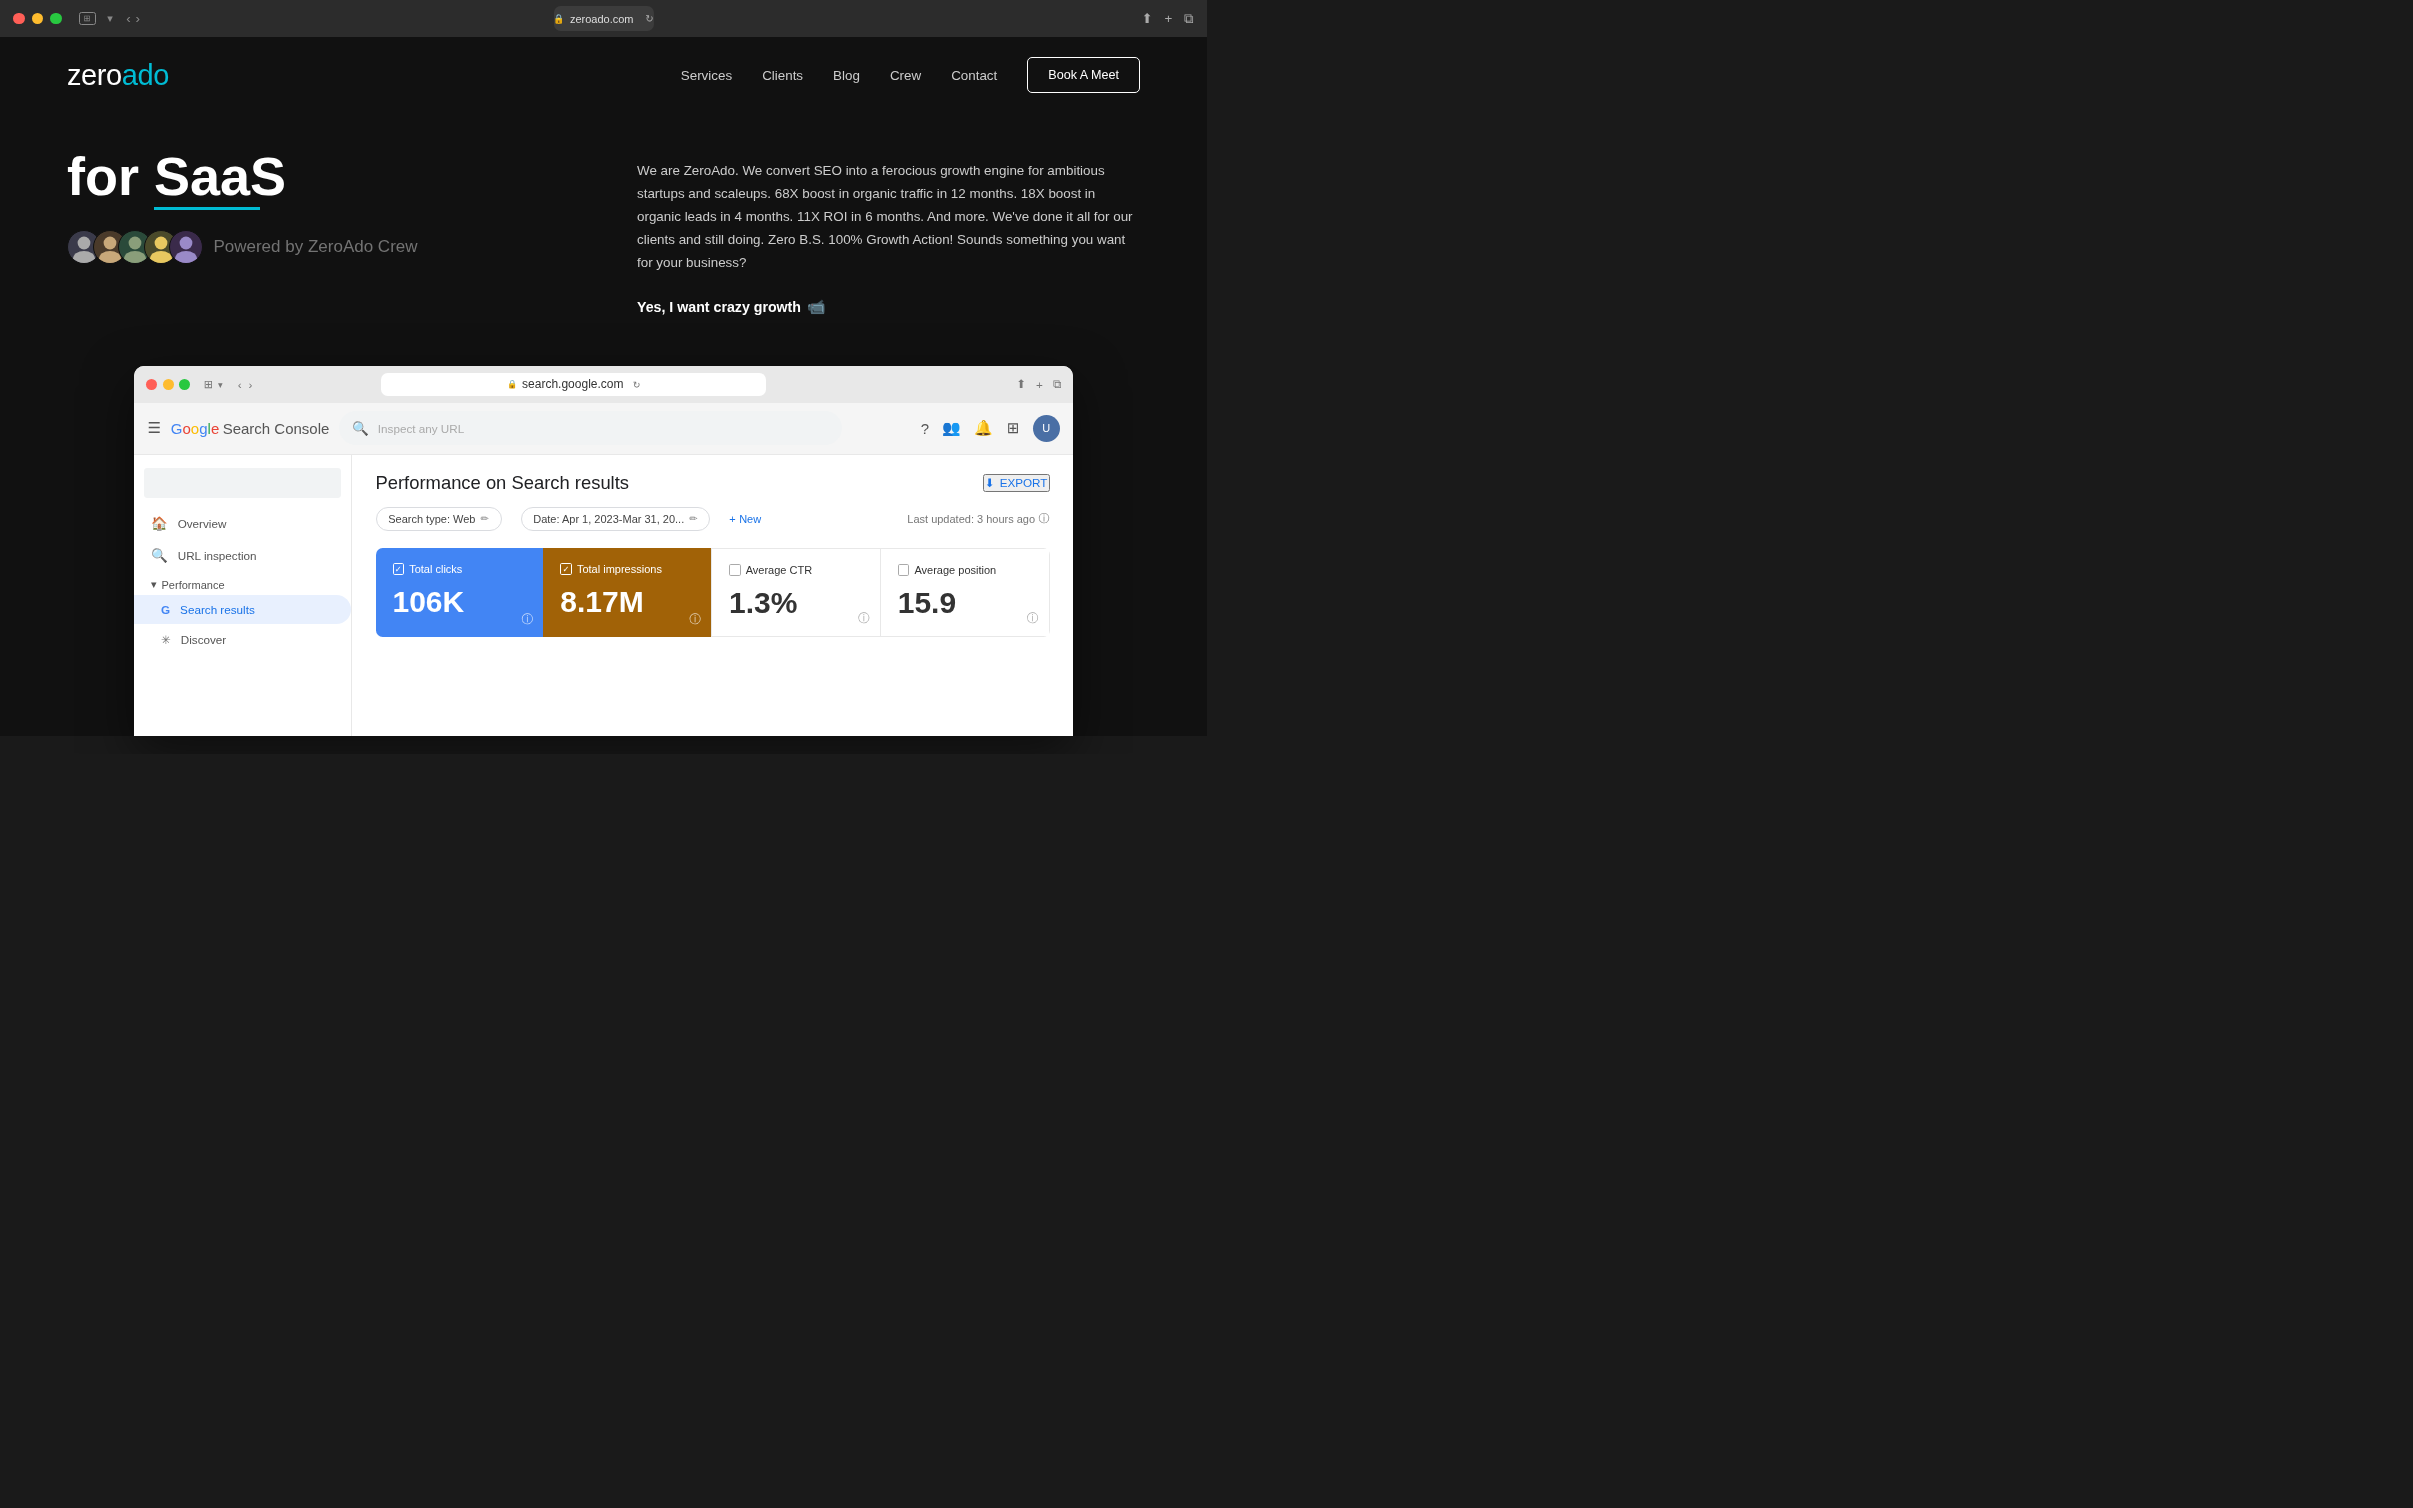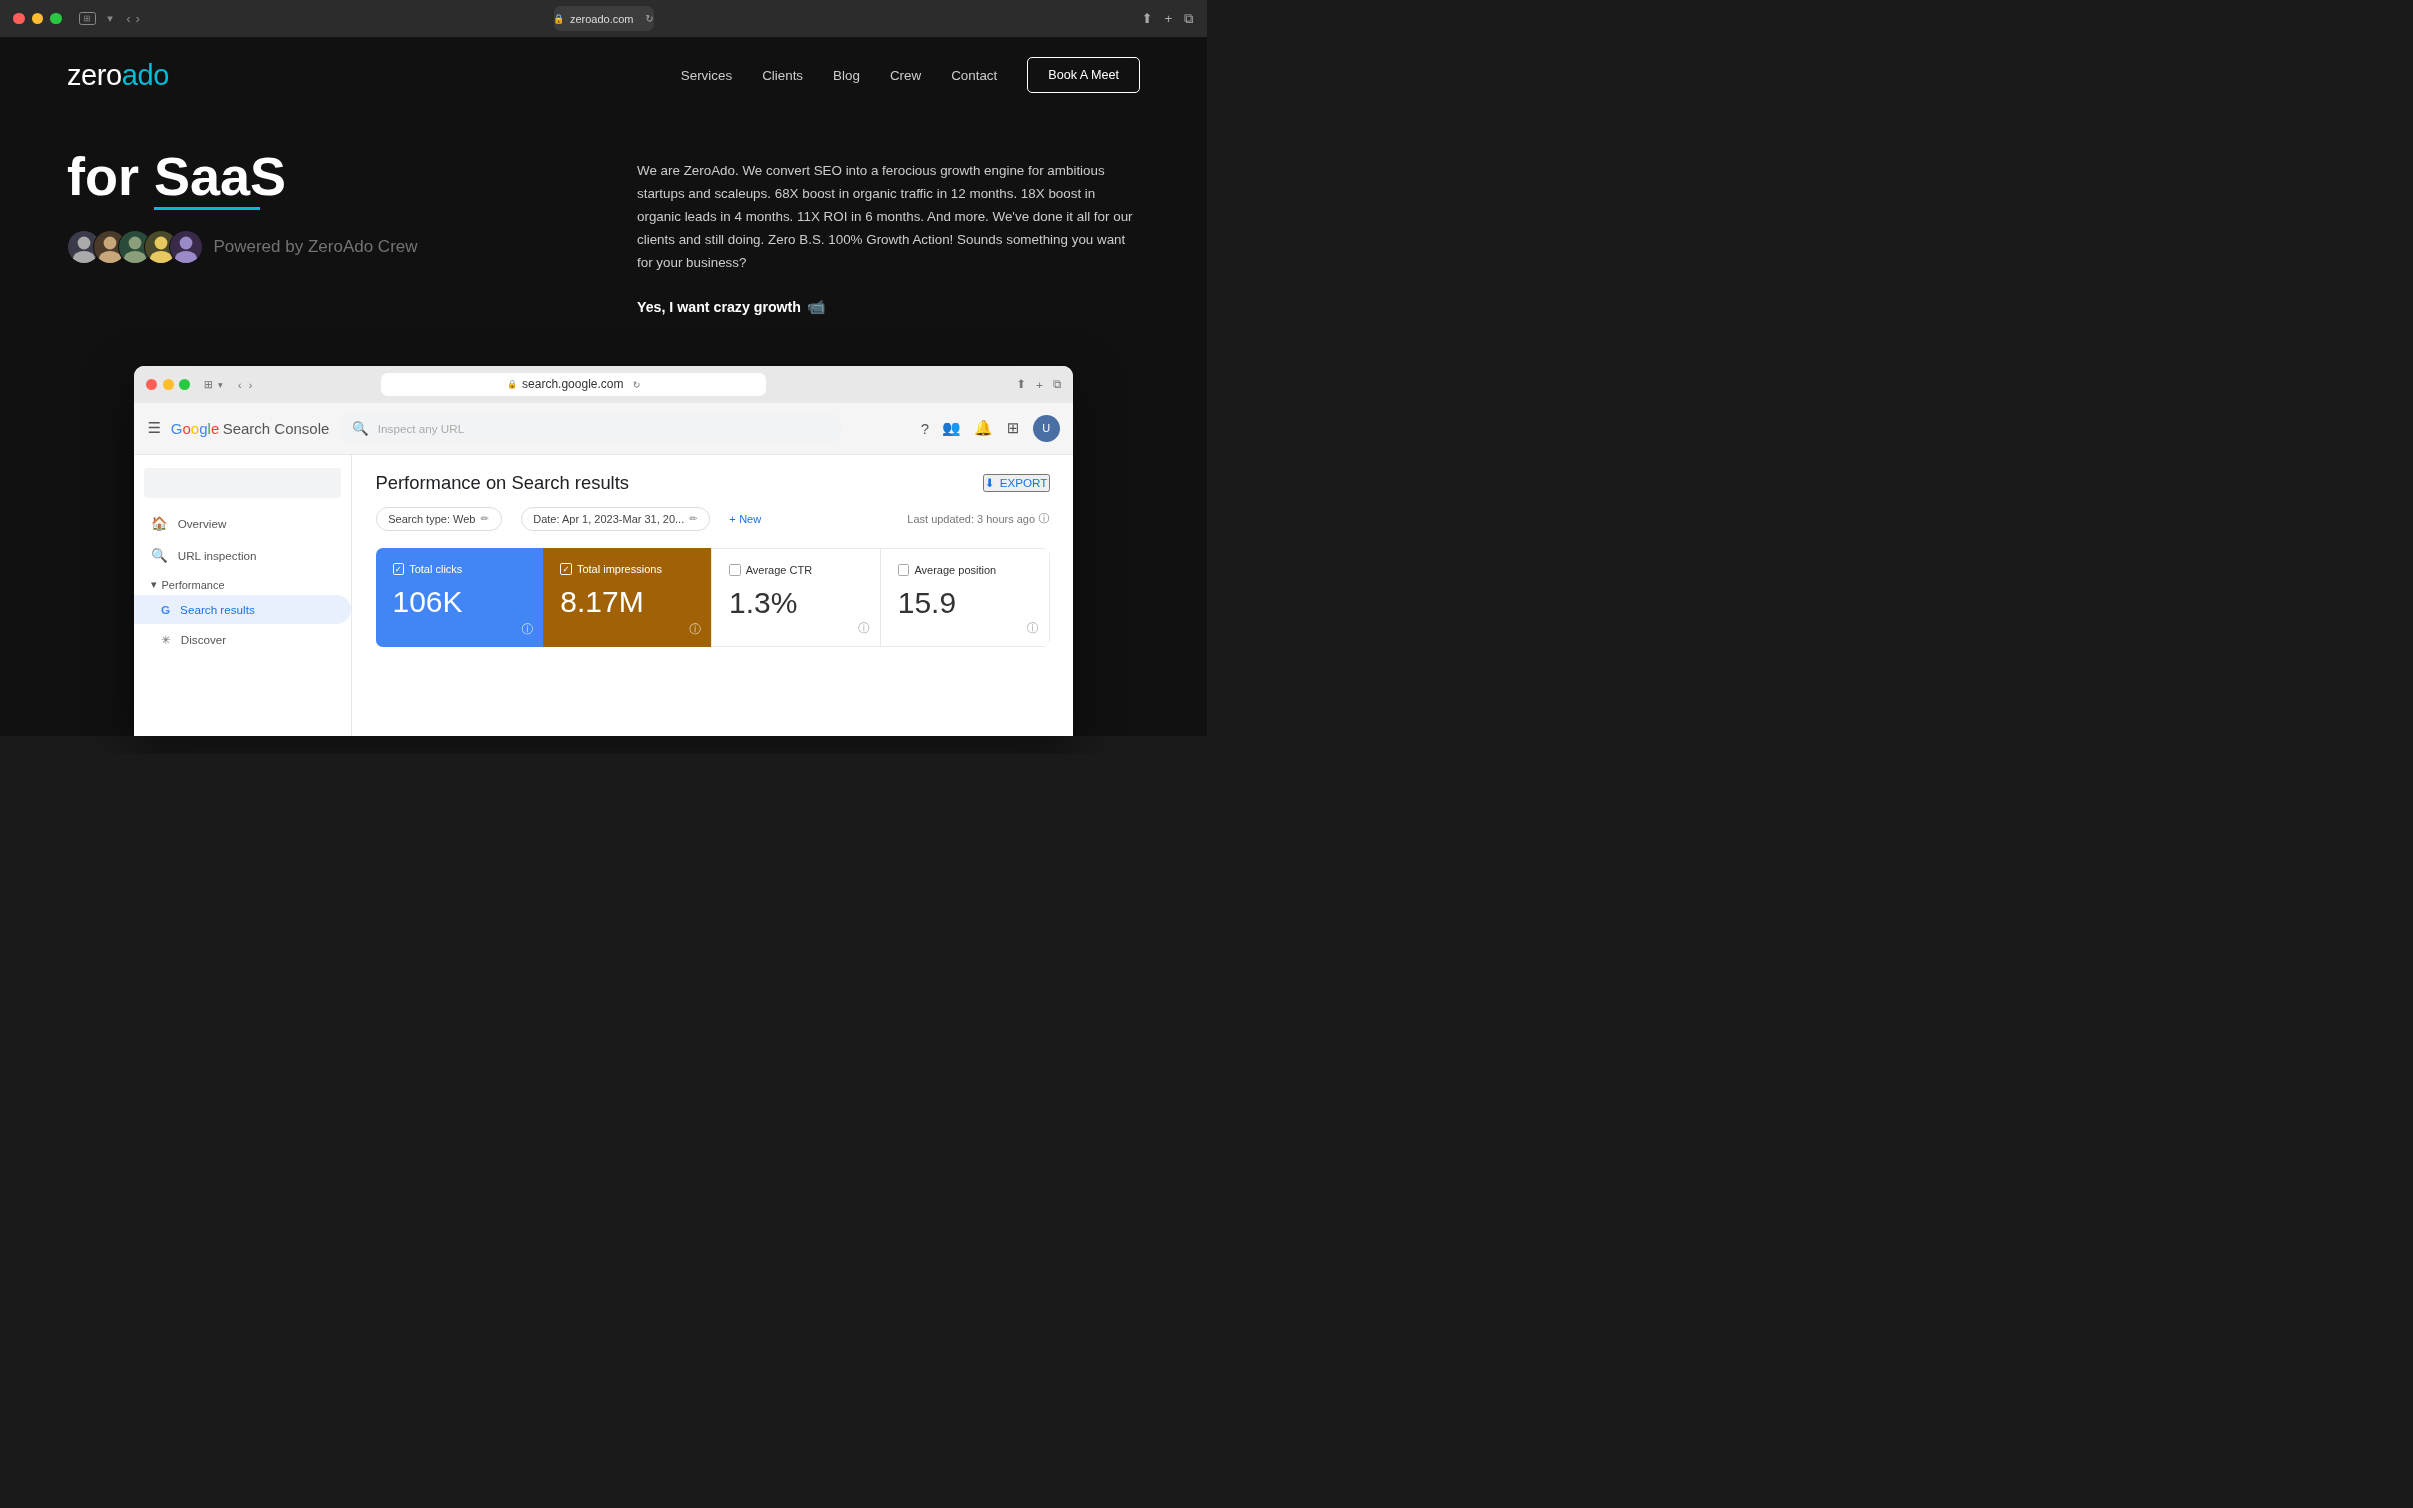--- a/index.html
+++ b/index.html
@@ -518,22 +518,22 @@
       content: '✓';
     }
     .metric-checkbox-dark {
       width: 11.7px;
       height: 11.7px;
       border: 1.7px solid #aaa;
       border-radius: 1.7px;
     }
     .metric-value {
       font-size: 30px;
-      font-weight: 400;
-      margin-bottom: 11px;
+      font-weight: 700;
+      margin-bottom: 1px;
     }
     .metric-help {
       position: absolute;
       bottom: 10px;
       right: 10px;
       color: rgba(255,255,255,0.7);
       font-size: 11.7px;
     }
     .metric-help-dark {
       position: absolute;

